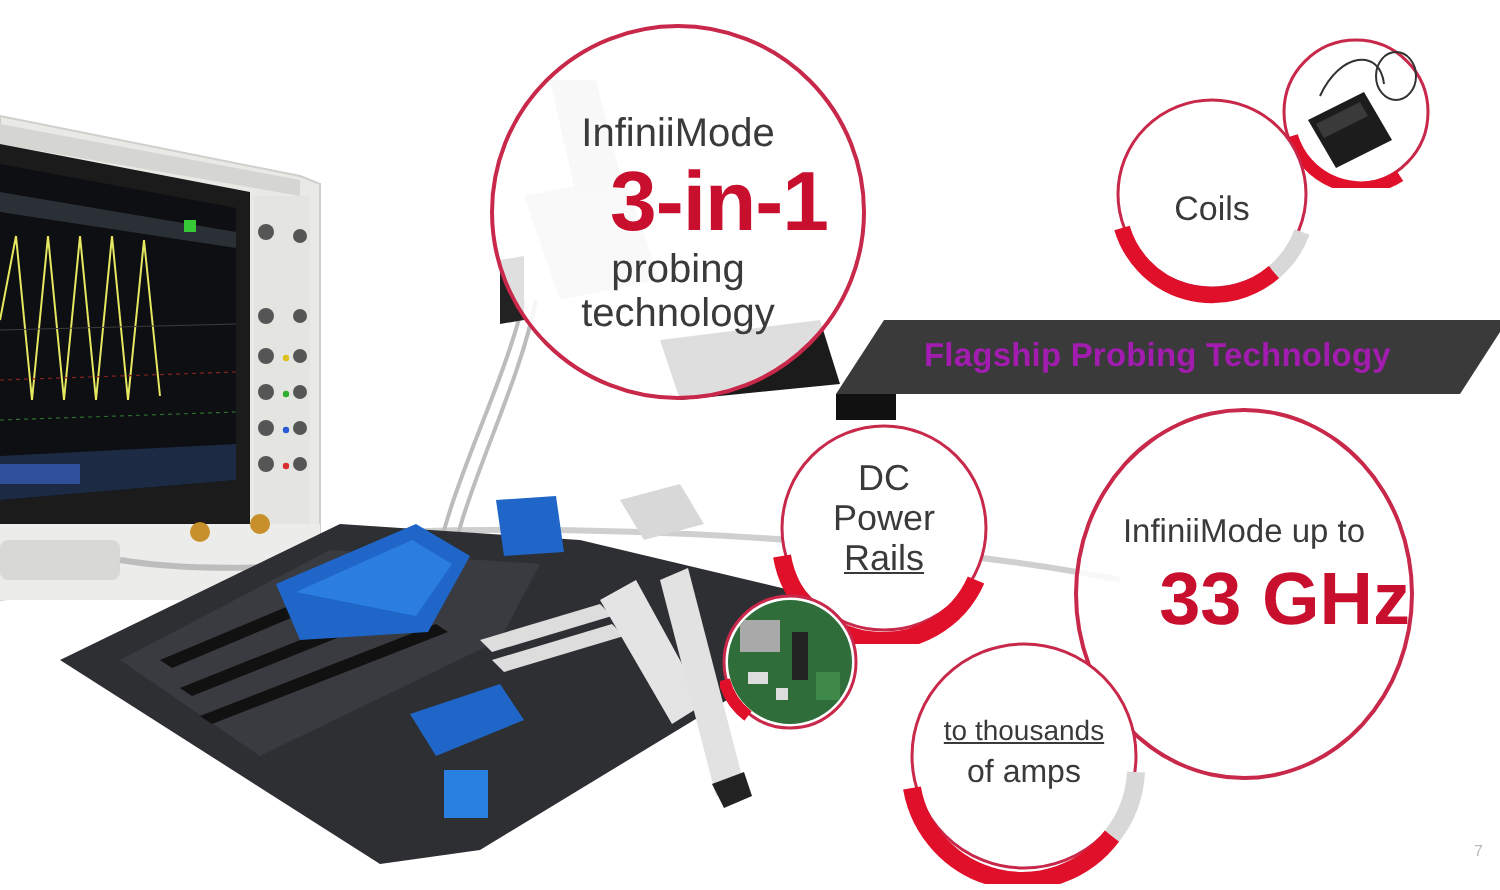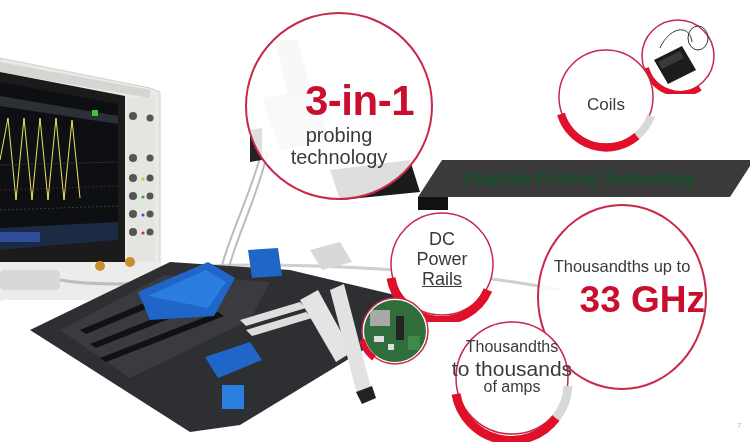--- a/index.html
+++ b/index.html
@@ -5,21 +5,21 @@
   html,body{margin:0;padding:0;}
   body{width:750px;height:445px;overflow:hidden;background:#ffffff;font-family:"Liberation Sans",sans-serif;position:relative;}
   .slide{position:absolute;left:0;top:0;width:750px;height:445px;background:#fff;overflow:hidden;}
   .abs{position:absolute;}
   
   .ring{position:absolute;border-radius:50%;border:2px solid #c8284a;background:rgba(255,255,255,0.86);box-sizing:border-box;}
   .ctext{position:absolute;left:0;right:0;text-align:center;color:#3a3a3a;line-height:1.08;}
   .red{color:#c8102e;font-weight:bold;}
   svg{display:block;}
   .banner{position:absolute;left:418px;top:160px;width:332px;height:38px;}
-  .banner-label{position:absolute;left:44px;top:9px;color:#14532d;font-weight:bold;font-size:16.5px;letter-spacing:0.1px;}
+  .banner-label{position:absolute;left:44px;top:9px;color:#a21caf;font-weight:bold;font-size:16.5px;letter-spacing:0.1px;}
   .pagenum{position:absolute;left:737px;top:421px;font-size:8px;color:#bbb;}
 </style>
 </head>
 <body>
 
 <div class="slide">
 
   <svg class="abs" style="left:0;top:0" width="750" height="445">
 
     <polygon points="0,58 150,88 160,92 160,278 0,300" fill="#e9e9e6" stroke="#cfcfcc"></polygon>
@@ -91,20 +91,21 @@
     <polygon points="356,392 372,386 376,398 362,404" fill="#222"></polygon>
     <polygon points="310,250 340,242 352,262 322,270" fill="#d8d8d8"></polygon>
 
     <polygon points="262,98 312,88 330,140 280,150" fill="#d6d6d6"></polygon>
     <polygon points="275,40 298,40 312,95 288,98" fill="#cfcfcf"></polygon>
     <polygon points="250,130 262,128 262,160 250,162" fill="#222"></polygon>
     <polygon points="330,170 410,160 420,192 340,200" fill="#1b1b1b"></polygon>
   </svg>
 
   <div class="ring" style="left:245px;top:12px;width:188px;height:188px;">
+    <div class="ctext" style="top:43px;font-size:20px;">InfiniiMode</div>
     <div class="ctext red" style="top:64px;font-size:42px;letter-spacing:-0.5px;padding-left:41px;">3-in-1</div>
     <div class="ctext" style="top:133px;font-size:20px;">technology</div>
     <div class="ctext" style="top:111px;font-size:20px;">probing</div>
   </div>
 
   <div class="abs" style="left:640px;top:18px;width:76px;height:76px;">
     <svg width="76" height="76">
       <circle cx="38" cy="38" r="36" fill="#fff" stroke="#c8284a" stroke-width="1.5"></circle>
       <path d="M6,50 A36,36 0 0 0 60,70" stroke="#e0102a" stroke-width="6" fill="none"></path>
       <ellipse cx="58" cy="20" rx="10" ry="12" fill="none" stroke="#333" stroke-width="1"></ellipse>
@@ -155,29 +156,28 @@
         <rect x="36" y="20" width="8" height="24" fill="#222"></rect>
         <rect x="14" y="40" width="10" height="6" fill="#ddd"></rect>
         <rect x="28" y="48" width="6" height="6" fill="#ddd"></rect>
         <rect x="48" y="40" width="12" height="14" fill="#3f8a4a"></rect>
       </g>
       <path d="M2,44 A33,33 0 0 0 14,62" stroke="#e0102a" stroke-width="6" fill="none"></path>
     </svg>
   </div>
 
   <div class="ring" style="left:537px;top:204px;width:170px;height:186px;border-radius:50%;">
-    <div class="ctext" style="top:52px;font-size:16.5px;">Thousandths up to</div>
+    <div class="ctext" style="top:52px;font-size:16.5px;">InfiniiMode up to</div>
     <div class="ctext red" style="top:74px;font-size:37px;text-align:right;">33 GHz</div>
   </div>
 
   <div class="abs" style="left:448px;top:314px;width:128px;height:128px;">
     <svg class="abs" style="left:0;top:0" width="128" height="128">
       <circle cx="64" cy="64" r="56" fill="#fff" stroke="#c8284a" stroke-width="1.5"></circle>
       <path d="M8,80 A56,56 0 0 0 108,104" stroke="#e0102a" stroke-width="9" fill="none"></path>
       <path d="M108,104 A56,56 0 0 0 120,72" stroke="#d8d8d8" stroke-width="9" fill="none"></path>
     </svg>
-    <div class="ctext" style="top:24px;font-size:16px;">Thousandths</div>
-    <div class="ctext" style="top:44px;font-size:21px;">to thousands</div>
+    <div class="ctext" style="top:44px;font-size:14px;text-decoration:underline;">to thousands</div>
     <div class="ctext" style="top:64px;font-size:16px;">of amps</div>
   </div>
 
   <div class="pagenum">7</div>
 </div>
 
 </body></html>

